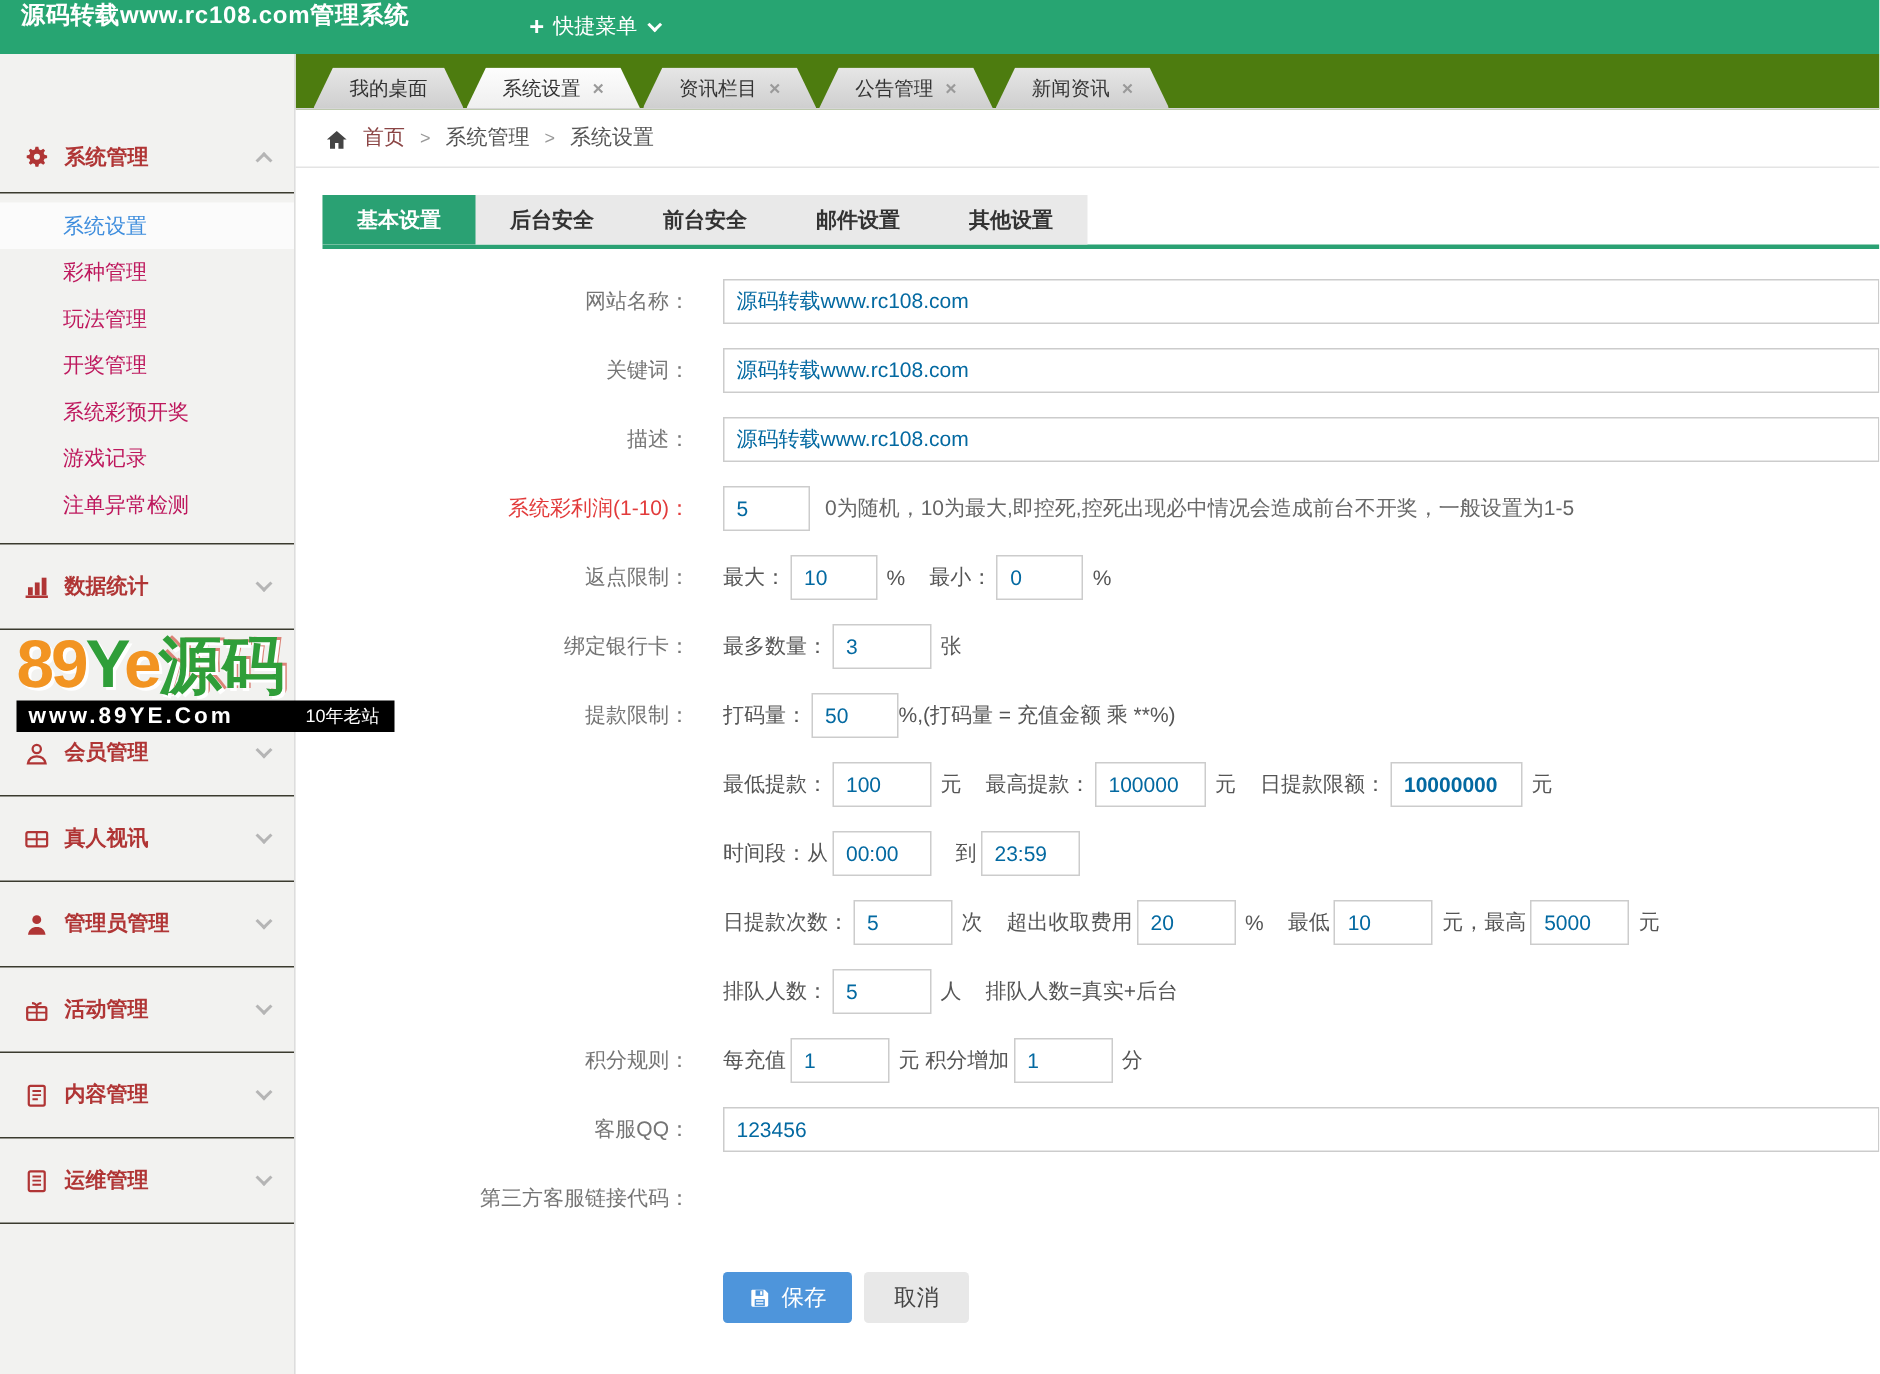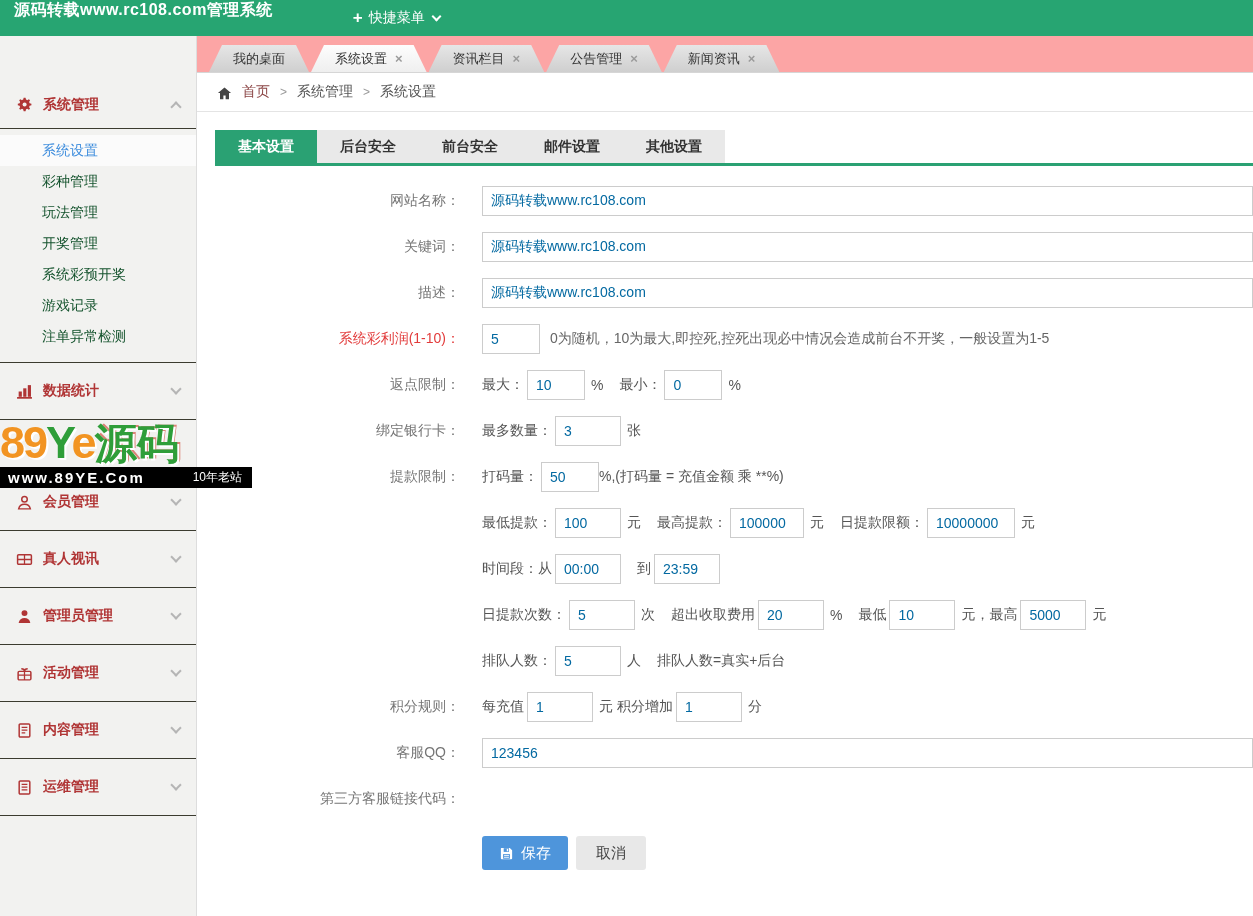--- a/index.html
+++ b/index.html
@@ -22,37 +22,37 @@
   
   .group-h { height:57px; display:flex; align-items:center; padding:0 16px; cursor:pointer;
     border-bottom:1px solid #3b3b2f; }
   .group-h.first { height:48px; }
   .g-icon { width:17px; height:17px; margin-right:10px; flex-shrink:0; display:inline-flex; }
   .g-label { flex:1; color:#b03535; font-size:14px; font-weight:bold; }
   .chev { width:8px; height:8px; border-right:2px solid #b5b5b5; border-bottom:2px solid #b5b5b5; }
   .chev.down { transform:rotate(45deg); margin-top:-4px; }
   .chev.up { transform:rotate(-135deg); margin-top:4px; }
   .submenu { padding:6px 0 10px 0; border-bottom:1px solid #3b3b2f; }
-  .sub-item { height:31px; line-height:31px; padding-left:42px; font-size:14px; color:#14532d; cursor:pointer; }
+  .sub-item { height:31px; line-height:31px; padding-left:42px; font-size:14px; color:#be185d; cursor:pointer; }
   .sub-item.active { background:#fbfbfb; color:#3e8ddd; }
 
   
   .watermark { height:54px; position:relative; }
-  .wm-box { position:absolute; top:0; left:0; width:252px; z-index:6; }
+  .wm-box { position:absolute; top:0; left:11px; width:252px; z-index:6; }
   .wm-text { font-size:45px; font-weight:bold; line-height:46px; letter-spacing:-2px; white-space:nowrap;
     text-shadow:2px 2px 0 #fff; }
   .wm-orange { color:#f29422; } .wm-green { color:#2f9e39; }
   .wm-cn { font-size:42px; letter-spacing:0; text-shadow:2px 2px 0 #fff, 3px 0 0 rgba(200,40,20,.55); }
   .wm-bar { background:#000; color:#fff; display:flex; align-items:flex-start; justify-content:space-between;
     padding:2px 10px 2px 8px; font-weight:bold; }
   .wm-site { font-size:15px; letter-spacing:2px; }
   .wm-age { font-size:12px; font-weight:normal;margin-left:16px; }
 
   
-  .tabstrip { height:37px; display:flex; align-items:flex-end; padding:0 0 0 12px; border-bottom:1px solid #d6d6d6; background:#fca5a5; }
+  .tabstrip { height:37px; display:flex; align-items:flex-end; padding:0 0 0 12px; border-bottom:1px solid #d6d6d6; background:#4d7c0f; }
   .tab { height:27px; display:flex; align-items:center; justify-content:center; gap:8px; padding:0 24px;
     margin-right:2px; font-size:13px; color:#333; cursor:pointer;
     background:linear-gradient(#e6e6e6,#cfcfcf);
     clip-path:polygon(13px 0, calc(100% - 13px) 0, 100% 100%, 0 100%); }
   .tab.active { background:linear-gradient(#fdfdfd,#efefef); }
   .tab-close { color:#9a9a9a; font-size:13px; font-weight:bold; cursor:pointer; }
 
   
   .breadcrumb { height:39px; display:flex; align-items:center; padding-left:20px; border-bottom:1px solid #e4e4e4;
     font-size:14px; color:#555; gap:10px; }
@@ -71,26 +71,26 @@
   .form { padding-top:20px; }
   .row { display:flex; align-items:center; margin-bottom:16px; min-height:30px; }
   .row-label { width:267px; flex-shrink:0; text-align:right; padding-right:22px; font-size:14px; color:#757575; }
   .row-label.red { color:#e23b3b; }
   .row-content { flex:1; display:flex; align-items:center; font-size:14px; color:#555; flex-wrap:nowrap; }
   .row-content span { white-space:nowrap; }
   .inp { height:30px; border:1px solid #ccc; background:#fff; padding:0 8px; font-size:14px; color:#0369a1;
     font-family:"Liberation Sans","DejaVu Sans",sans-serif; outline:none; }
   .inp::placeholder { color:#bbb; }
   .inp-wide { flex:1; min-width:0; }
-  .w58 { width:58px; } .w66 { width:66px; } .w74 { width:74px; } .w88 { width:88px; }
+  .w58 { width:58px; } .w66 { width:66px; } .w74 { width:74px; } .w88 { width:88px;font-weight:bold; }
   .gap { margin-left:16px; } .sgap { margin-left:6px; } .xgap { margin-left:3px; }
   .note { color:#666; margin-left:10px; }
 
   
-  .btn-row { margin-top:22px; }
+  .btn-row { margin-top:34px; }
   .btn-save { height:34px; display:inline-flex; align-items:center; gap:7px; padding:0 17px; background:#4e95db;
     color:#fff; border:none; border-radius:3px; font-size:15px; cursor:pointer;
     font-family:"Liberation Sans","DejaVu Sans",sans-serif; }
   .btn-cancel { height:34px; padding:0 20px; margin-left:8px; background:#e8e8e8; color:#444; border:none;
     border-radius:3px; font-size:15px; cursor:pointer; font-family:"Liberation Sans","DejaVu Sans",sans-serif; }
 </style>
 </head>
 <body>
 
 <div class="topbar">

